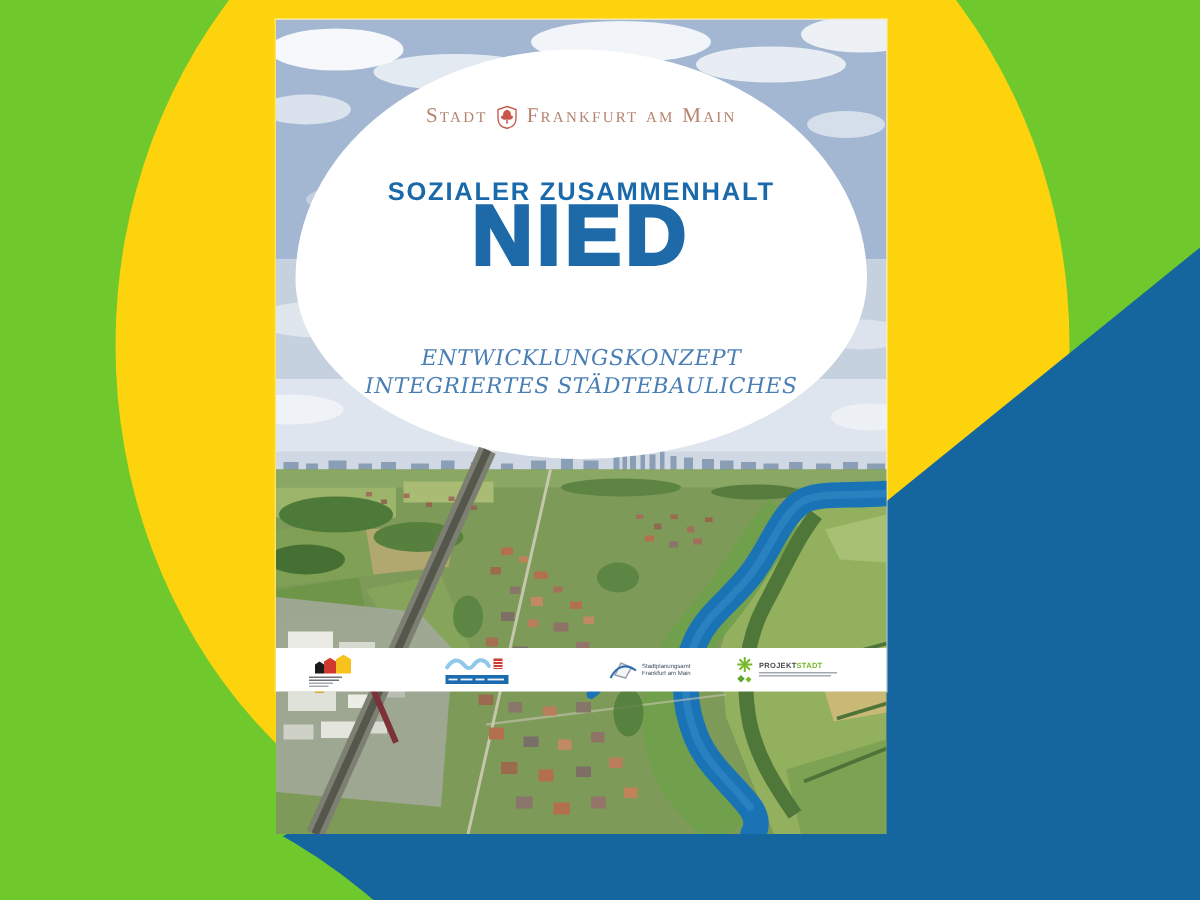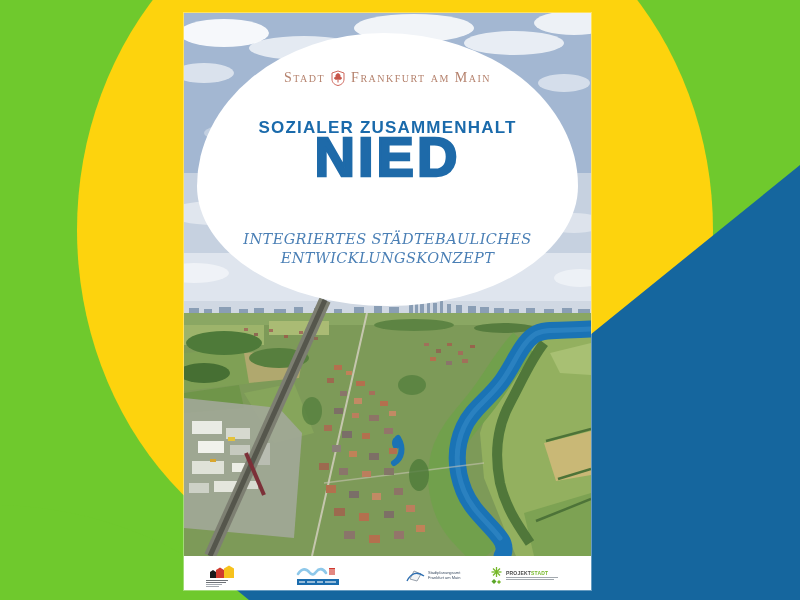--- a/index.html
+++ b/index.html
@@ -5,21 +5,21 @@
   html,body{margin:0;padding:0;}
   body{
     width:800px;height:600px;overflow:hidden;position:relative;
     background:#6fc92d;
     font-family:"Liberation Sans", sans-serif;
   }
   .bg-svg{position:absolute;left:0;top:0;width:800px;height:600px;}
 
   
   .cover{
-    position:absolute;left:184px;top:13px;width:407px;height:577px;
+    position:absolute;left:184px;top:13px;width:407px;height:448px;
     background:#ffffff;box-shadow:0 0 0 1px rgba(255,255,255,.35);
   }
   .photo{position:absolute;left:0;top:0;width:407px;height:543px;}
   .blob{
     position:absolute;left:13px;top:20px;width:381px;height:273px;
     background:#ffffff;
     border-radius:49% 51% 50% 50% / 56% 56% 44% 44%;
   }
   .cover-text{position:absolute;left:0;top:0;width:407px;text-align:center;}
   .city-logo-row{
@@ -249,22 +249,22 @@
         <path d="M7 1 L13 3 V9 C13 13 10 15 7 15.5 C4 15 1 13 1 9 V3 Z" fill="#fff" stroke="#c8564a" stroke-width="0.9"></path>
         <path d="M7 3 C9 4 10 5 9.5 7 C11 7 11.5 8 10.5 9 C9.5 10 8 10 7 9.5 C6 10 4.5 10 3.5 9 C2.5 8 3 7 4.5 7 C4 5 5 4 7 3 Z" fill="#c8564a"></path>
         <line x1="7" y1="9.5" x2="7" y2="12.5" stroke="#c8564a" stroke-width="1"></line>
       </svg>
       <span>Frankfurt am Main</span>
     </div>
 
     <div class="kicker">SOZIALER ZUSAMMENHALT</div>
     <div class="big-title">NIED</div>
     <div class="subtitle">
+      <div>ENTWICKLUNGSKONZEPT</div>
       <div>INTEGRIERTES STÄDTEBAULICHES</div>
-      <div>ENTWICKLUNGSKONZEPT</div>
     </div>
   </div>
 
   <div class="footer">
 
     <div class="logo l1">
       <div class="logo-col">
         <svg width="34" height="14" viewBox="0 0 34 14">
           <polygon points="4,7 7,5 10,7 10,13 4,13" fill="#1a1a1a"></polygon>
           <polygon points="10,5 14,2.5 18,5 18,13 10,13" fill="#d03a2e"></polygon>

